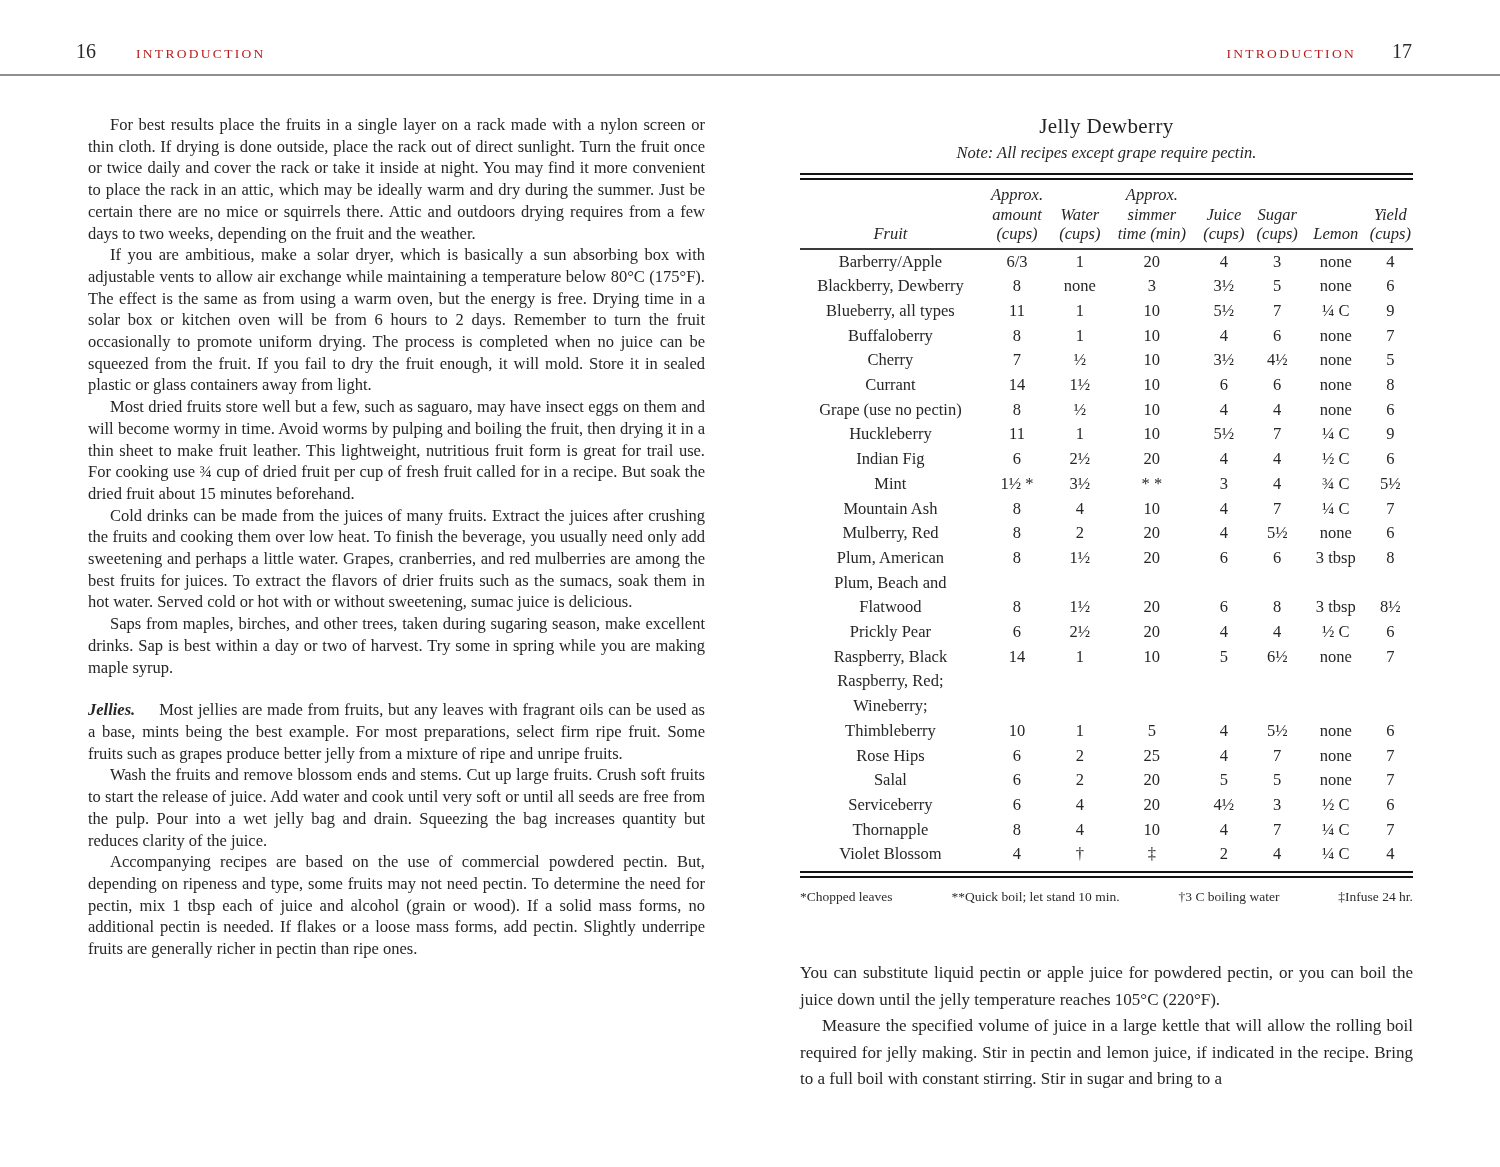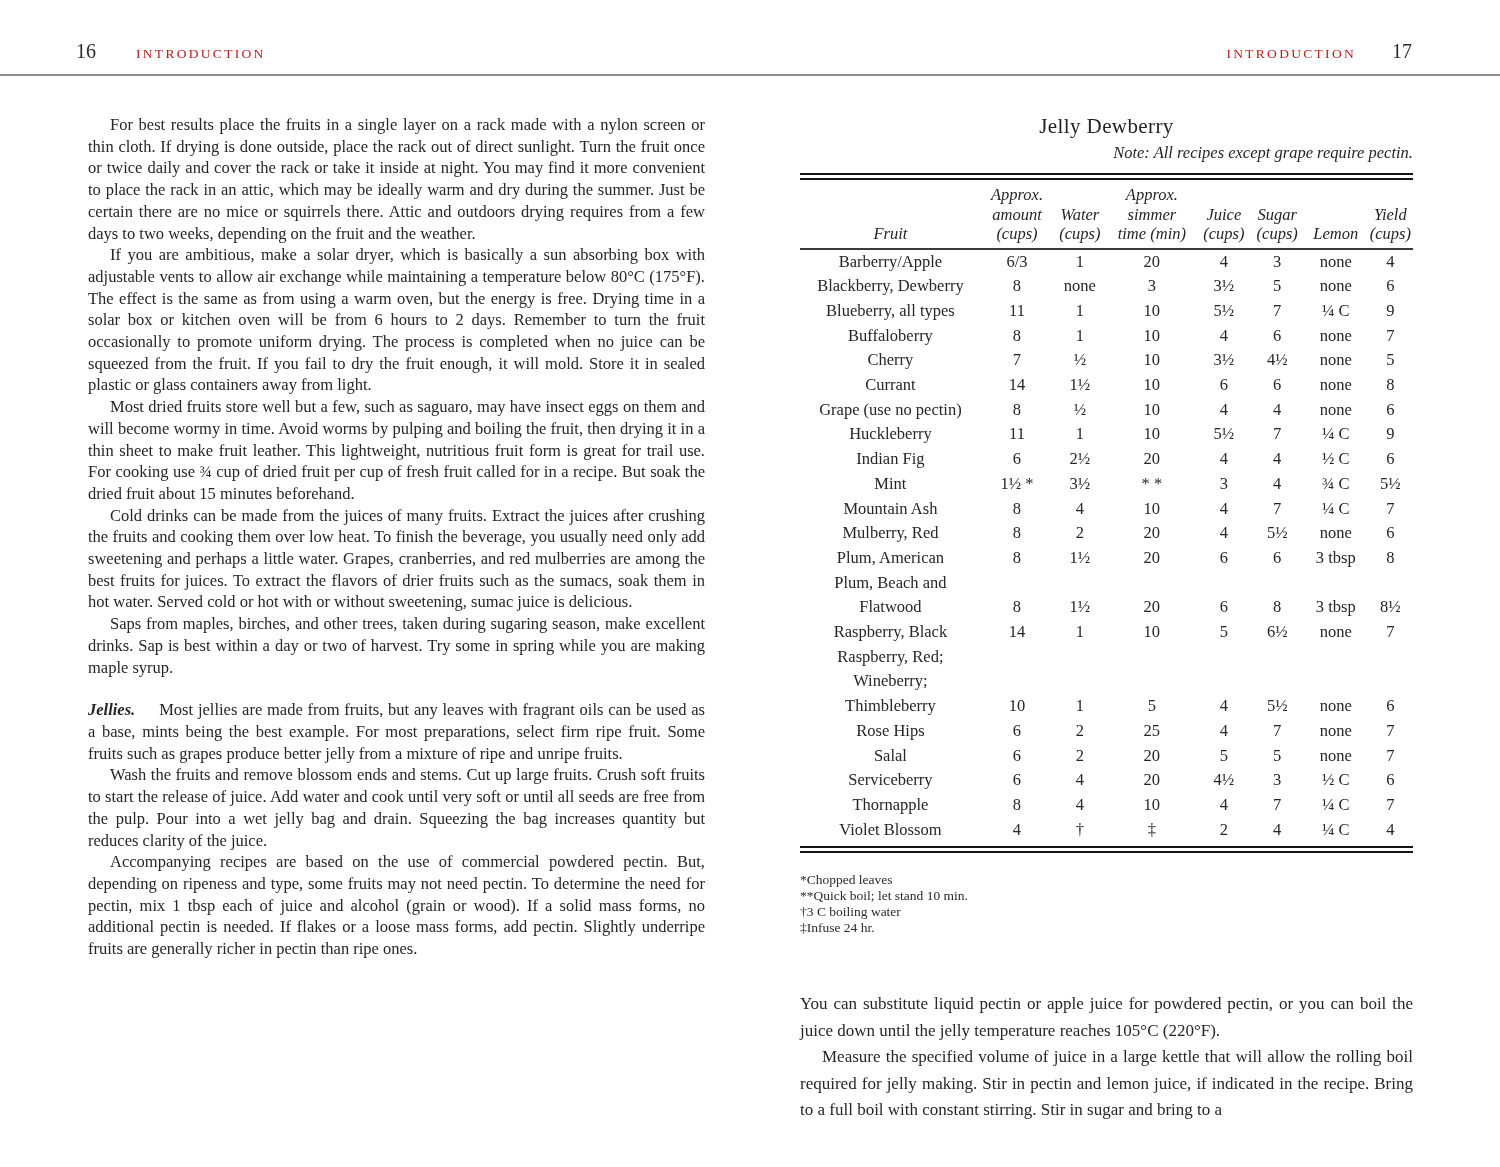--- a/index.html
+++ b/index.html
@@ -22,35 +22,35 @@
     font-size:16.5px; line-height:21.7px; text-align:justify;
   }
   .leftcol p, .rp p { margin:0; }
   p.ind { text-indent:22px; }
   p.gap { margin-top:21px; }
   .lead { font-style:italic; font-weight:bold; margin-right:24px; }
 
   
   .rightcol { position:absolute; left:800px; top:114px; width:613px; }
   .tbl-title { text-align:center; font-size:21px; letter-spacing:0.4px; color:#222; }
-  .tbl-note  { text-align:right; font-style:italic; font-size:16.5px; margin-top:4px; }
+  .tbl-note  { text-align:center; font-style:italic; font-size:16.5px; margin-top:4px; }
   .dbl-rule  { margin-top:10px; height:3px; border-top:2px solid #141414; border-bottom:2px solid #141414; }
   table { width:100%; border-collapse:collapse; table-layout:fixed; }
   thead th {
     font-style:italic; font-weight:normal; font-size:16.5px; line-height:19.5px;
     vertical-align:bottom; text-align:center; padding:5px 0 4px;
     border-bottom:2px solid #3a3a3a; white-space:pre-line;
   }
   tbody td {
     font-size:16.5px; line-height:24.7px; vertical-align:bottom;
     text-align:center; padding:0;
   }
   th.fruit, td.fruit { text-align:center; white-space:pre-line; }
   .btm-rule { height:3px; border-top:2px solid #141414; border-bottom:2px solid #141414; margin-top:4px; }
-  .footnotes { display:flex; justify-content:space-between; margin-top:19px; font-size:13.5px; color:#2a2a2a;flex-direction:column; }
+  .footnotes { display:flex; justify-content:space-between; margin-top:11px; font-size:13.5px; color:#2a2a2a; }
   .rp { margin-top:55px; font-size:17px; line-height:26.5px; text-align:justify; }
 </style>
 </head>
 <body>
 
 <div>
 
   <div class="runhead left">
     <span class="pagenum">16</span>
     <span class="caps">INTRODUCTION</span>
@@ -245,20 +245,30 @@
 Flatwood</td>
             <td>8</td>
             <td>1½</td>
             <td>20</td>
             <td>6</td>
             <td>8</td>
             <td>3 tbsp</td>
             <td>8½</td>
           </tr>
           <tr>
+            <td class="fruit">Prickly Pear</td>
+            <td>6</td>
+            <td>2½</td>
+            <td>20</td>
+            <td>4</td>
+            <td>4</td>
+            <td>½ C</td>
+            <td>6</td>
+          </tr>
+          <tr>
             <td class="fruit">Raspberry, Black</td>
             <td>14</td>
             <td>1</td>
             <td>10</td>
             <td>5</td>
             <td>6½</td>
             <td>none</td>
             <td>7</td>
           </tr>
           <tr>

